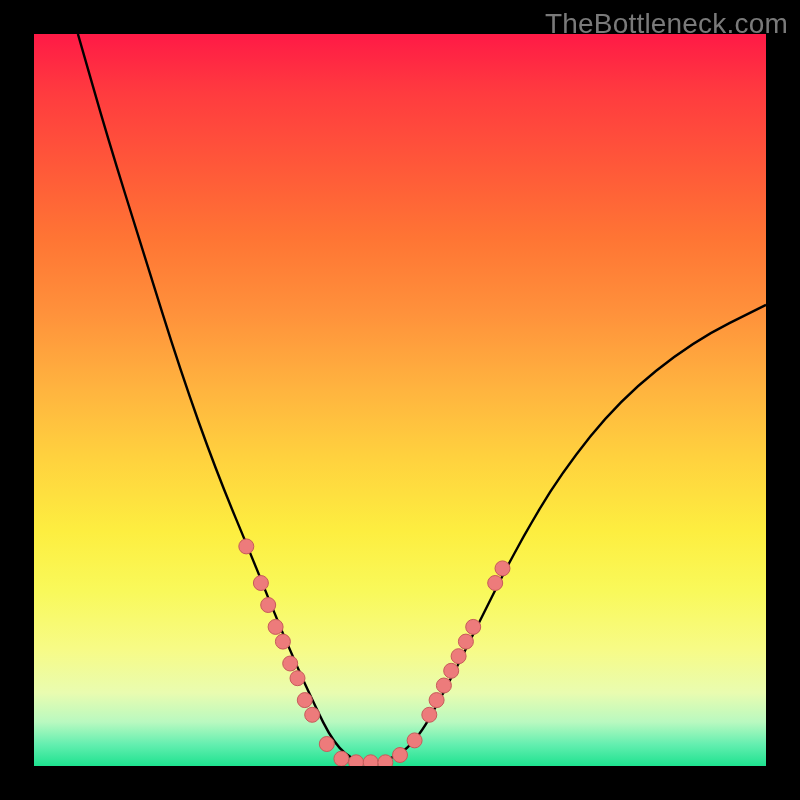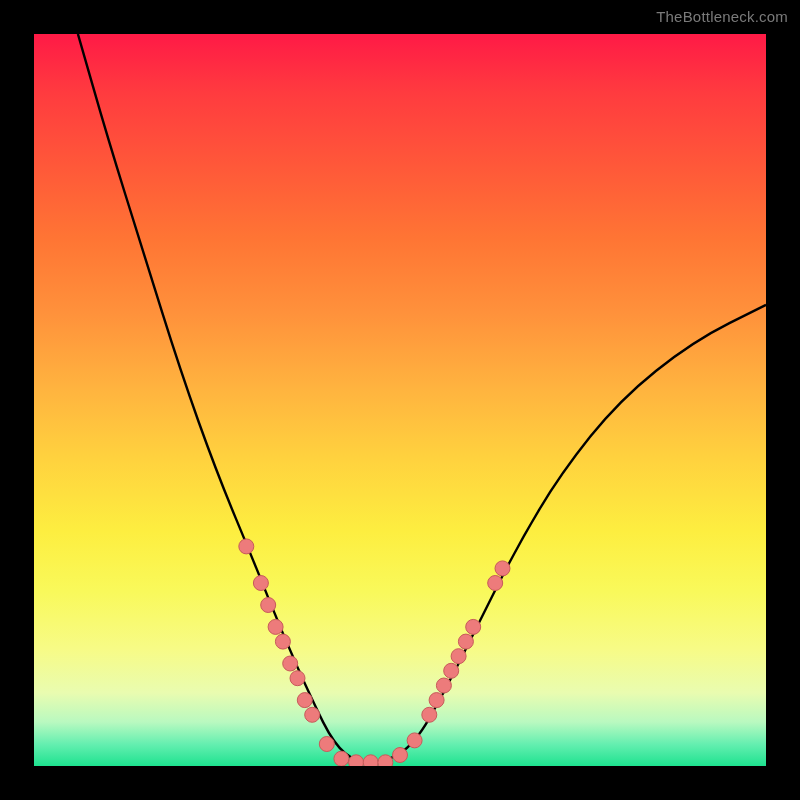--- a/index.html
+++ b/index.html
@@ -41,21 +41,21 @@
       #b9f9c0 94%,
       #65efb0 97%,
       #1ee28f 100%
     );
   }
   .watermark {
     position: absolute;
     top: 8px;
     right: 12px;
     color: #7a7a7a;
-    font-size: 15px;
+    font-size: 28px;
     font-weight: 500;
     letter-spacing: 0.2px;
   }
   svg.curve {
     position: absolute;
     top: 0;
     left: 0;
     width: 732px;
     height: 732px;
   }

